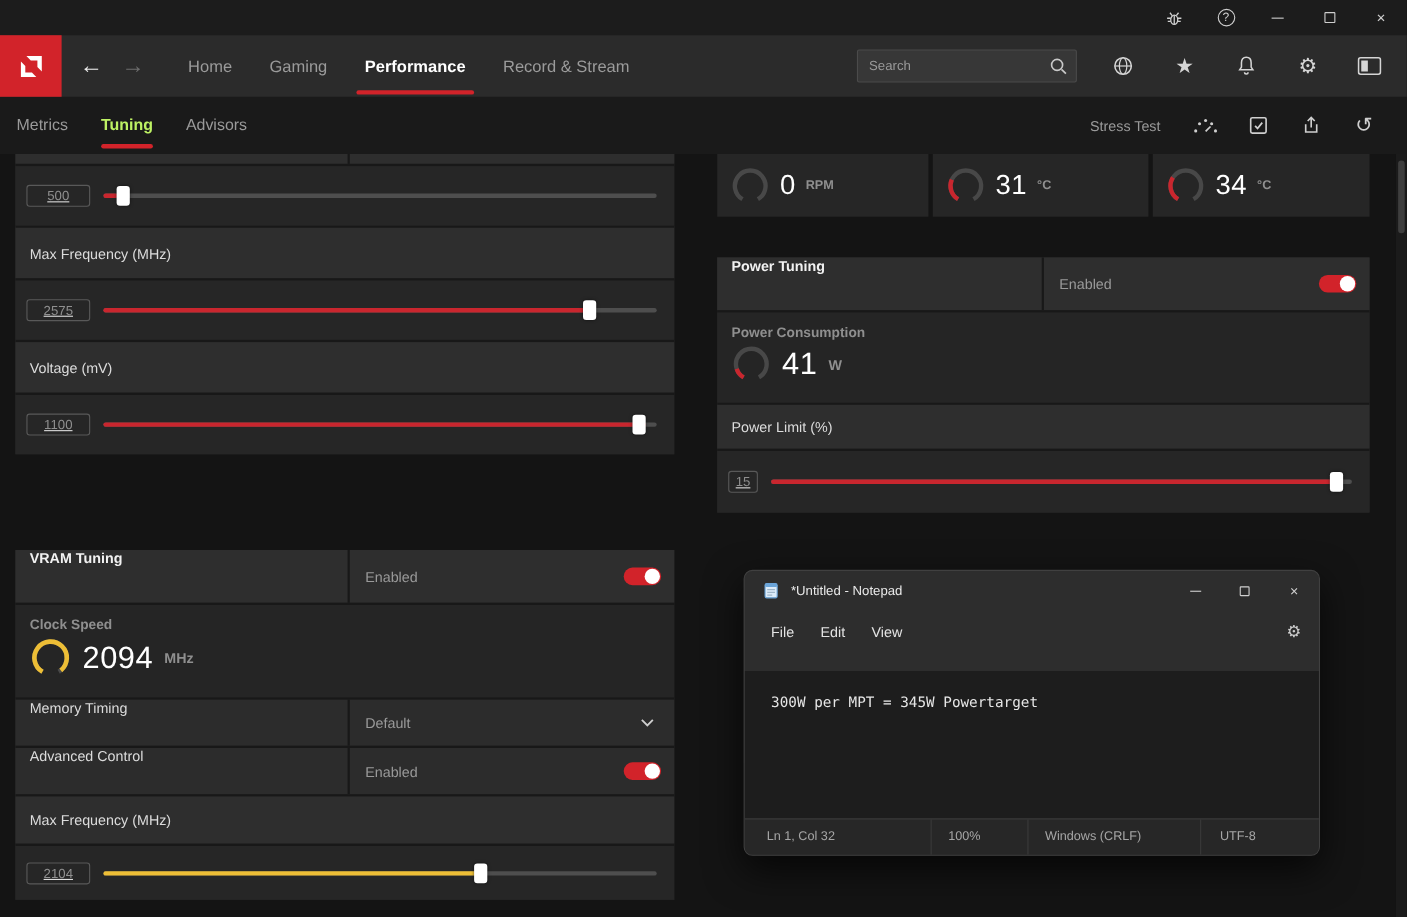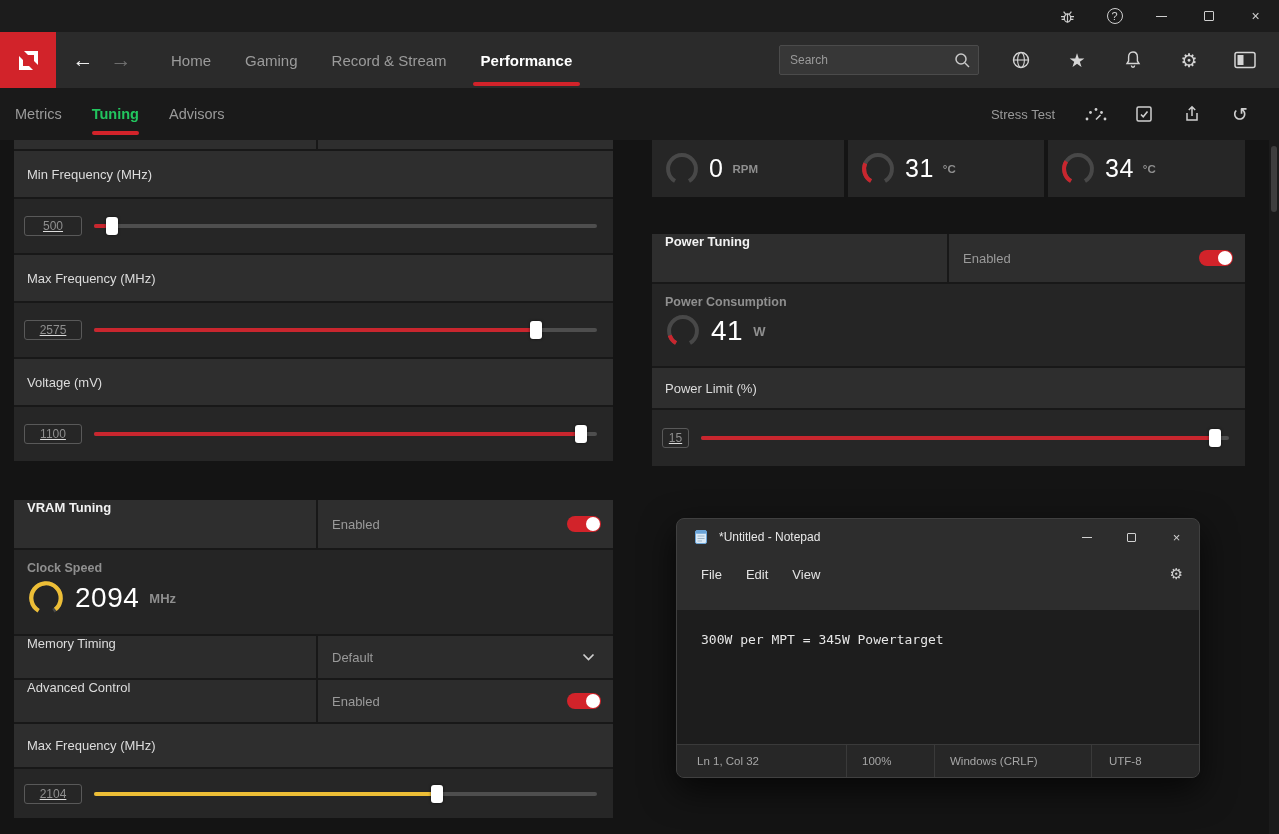--- a/index.html
+++ b/index.html
@@ -25,21 +25,21 @@
   .search-box{margin-left:auto;position:relative;width:200px;height:30px;background:#373737;border:1px solid #4b4b4b;border-radius:2px;flex:0 0 auto;}
   .search-box input{width:100%;height:100%;background:transparent;border:0;outline:0;color:#dddddd;font-size:12px;padding:0 30px 0 10px;font-family:"Liberation Sans",sans-serif;}
   .search-box input::placeholder{color:#9a9a9a;}
   .search-mag{position:absolute;right:7px;top:6px;}
   .nav-icons{display:flex;align-items:center;margin:0 6px 0 14px;}
   .nav-icon{width:56px;height:56px;display:flex;align-items:center;justify-content:center;color:#d5d5d5;font-size:19px;}
 
   
   .subnav{position:absolute;top:88px;left:0;right:0;height:52px;background:#1a1a1a;display:flex;align-items:center;z-index:4;}
   .subnav-item{margin:0 15px;height:52px;display:flex;align-items:center;font-size:14.5px;color:#9a9a9a;position:relative;}
-  .subnav-item.active{color:#22c55e;font-weight:bold;}
+  .subnav-item.active{color:#bef264;font-weight:bold;}
   .subnav-item.active::after{content:"";position:absolute;left:0;right:0;bottom:5px;height:4px;background:#d2232a;border-radius:2px;}
   .subnav-right{margin-left:auto;display:flex;align-items:center;padding-right:20px;}
   .stress-label{font-size:13px;color:#9a9a9a;margin-right:12px;}
   .sn-icon{width:38px;height:36px;display:flex;align-items:center;justify-content:center;color:#cfcfcf;font-size:19px;margin-left:10px;}
 
   
   .panel{position:absolute;}
   .row{position:relative;width:100%;}
   .row + .row{border-top:2px solid #181818;}
   .stub-row{height:9px;background:#2e2e2e;}
@@ -142,22 +142,22 @@
   <div class="amd-logo">
     <svg width="26" height="26" viewBox="0 0 26 26">
       <polygon points="9,4 23,4 23,18 19,14 19,8 13,8" fill="#ffffff"></polygon>
       <polygon points="4,9 8,13 8,19 14,19 18,23 4,23" fill="#ffffff"></polygon>
     </svg>
   </div>
   <span class="nav-arrow back">←</span>
   <span class="nav-arrow fwd">→</span>
   <span class="nav-item">Home</span>
   <span class="nav-item">Gaming</span>
+  <span class="nav-item active">Performance</span>
   <span class="nav-item">Record &amp; Stream</span>
-  <span class="nav-item active">Performance</span>
   <div class="search-box">
     <input placeholder="Search" style="">
     <svg class="search-mag" width="17" height="17" viewBox="0 0 17 17">
       <circle cx="7" cy="7" r="5" fill="none" stroke="#c9c9c9" stroke-width="1.5"></circle>
       <line x1="11" y1="11" x2="15" y2="15" stroke="#c9c9c9" stroke-width="1.5"></line>
     </svg>
   </div>
   <div class="nav-icons">
     <span class="nav-icon">
       <svg width="20" height="20" viewBox="0 0 20 20">
@@ -212,23 +212,20 @@
       </svg>
     </span>
     <span class="sn-icon">↺</span>
   </div>
 </div>
 
 <div class="panel gpu-panel">
   <div class="row stub-row">
       <span class="vdiv"></span>
     </div>
-  <div class="row label-row">
-      <span>Min Frequency (MHz)</span>
-    </div>
   <div class="row slider-row">
     <input class="value-box w58" readonly="" value="500" style="">
     <div class="slider" style="--frac: 0.025; --accent: #c9262e;">
       <div class="track"></div>
       <div class="fill"></div>
       <div class="handle"></div>
     </div>
   </div>
   <div class="row label-row">
       <span>Max Frequency (MHz)</span>

